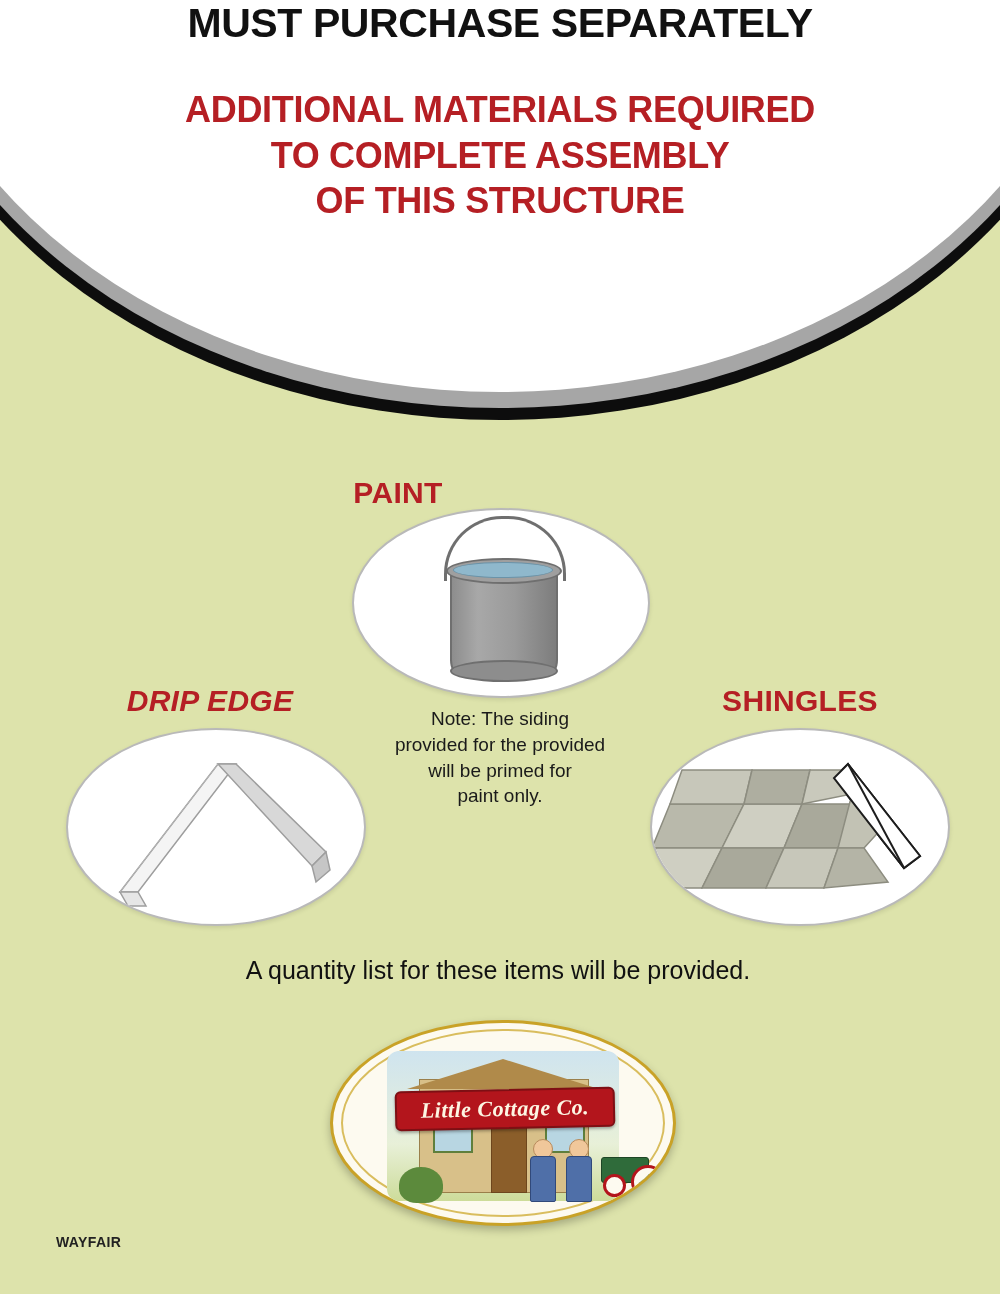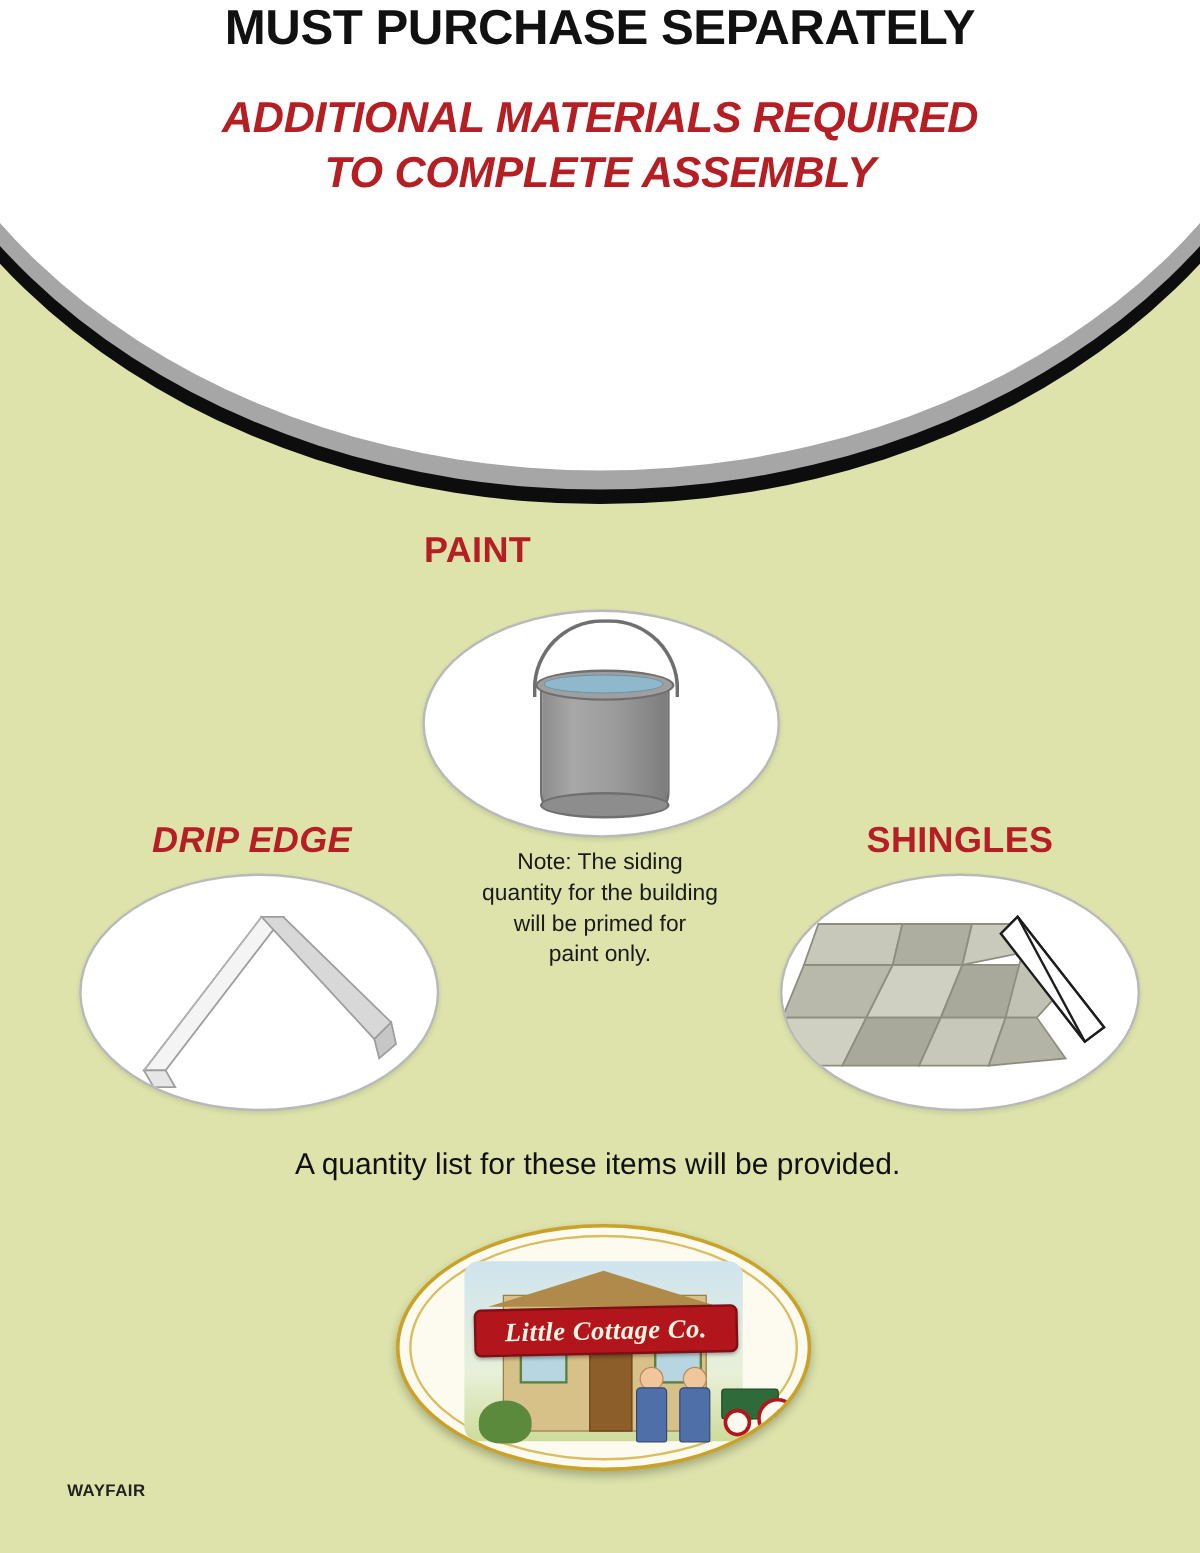--- a/index.html
+++ b/index.html
@@ -69,41 +69,40 @@
   }
   .title-main {
     margin: 0;
     font-size: 41px;
     font-weight: bold;
     letter-spacing: -0.4px;
     color: #111111;
     font-family: "Liberation Sans", sans-serif;
   }
   .title-sub {
-    margin: 0;
+    margin: 12px;
     padding-top: 28px;
     font-size: 36px;
     font-weight: bold;
     line-height: 1.27;
     color: #b51f24;
     letter-spacing: -0.3px;
     font-family: "Liberation Sans", sans-serif;
-    font-style: italic;
   }
 
   
   .section-label {
     position: absolute;
     font-size: 30px;
     font-weight: bold;
     color: #b51f24;
     letter-spacing: 0.3px;
     white-space: nowrap;
   }
-  .label-paint  { left: 0; top: 442px; width: 796px; text-align: center; }
+  .label-paint  { left: 0; top: 476px; width: 796px; text-align: center; }
   .label-drip   { left: 60px; top: 684px; width: 300px; text-align: center; font-style: italic; }
   .label-shingles { left: 650px; top: 684px; width: 300px; text-align: center; }
 
   
   .oval {
     position: absolute;
     background: #ffffff;
     border: 2px solid #b9b9b9;
     border-radius: 50% / 50%;
     overflow: hidden;
@@ -324,20 +323,21 @@
     <div class="dome-black"></div>
     <div class="dome-gray"></div>
     <div class="dome-white"></div>
   </div>
 
   <div class="header-text">
     <h1 class="title-main">MUST PURCHASE SEPARATELY</h1>
     <div class="title-sub">
       <div>ADDITIONAL MATERIALS REQUIRED</div>
       <div>TO COMPLETE ASSEMBLY</div>
+      <div>OF THIS STRUCTURE</div>
     </div>
   </div>
 
   <div class="section-label label-paint">PAINT</div>
   <div class="oval oval-paint">
     <div>
       <div class="can-handle"></div>
       <div class="can-body"></div>
       <div class="can-base"></div>
       <div class="can-rim"></div>
@@ -351,21 +351,21 @@
       <polygon points="52,162 150,34 168,34 70,162" fill="#f4f4f4" stroke="#9e9e9e" stroke-width="1.5"></polygon>
       <polygon points="150,34 168,34 258,122 244,136" fill="#d8d8d8" stroke="#9e9e9e" stroke-width="1.5"></polygon>
       <polygon points="52,162 70,162 78,176 60,176" fill="#e6e6e6" stroke="#9e9e9e" stroke-width="1.5"></polygon>
       <polygon points="244,136 258,122 262,140 248,152" fill="#c6c6c6" stroke="#9e9e9e" stroke-width="1.5"></polygon>
       <line x1="150" y1="34" x2="52" y2="162" stroke="#b5b5b5" stroke-width="1"></line>
     </svg>
   </div>
 
   <div class="note">
     <div>Note: The siding</div>
-    <div>quantity for the building</div>
+    <div>provided for the provided</div>
     <div>will be primed for</div>
     <div>paint only.</div>
   </div>
 
   <div class="section-label label-shingles">SHINGLES</div>
   <div class="oval oval-shingles">
     <svg width="296" height="194" viewBox="0 0 296 194">
 
       <polygon points="196,34 268,126 252,138 182,48" fill="#ffffff" stroke="#1d1d1d" stroke-width="2"></polygon>
 

